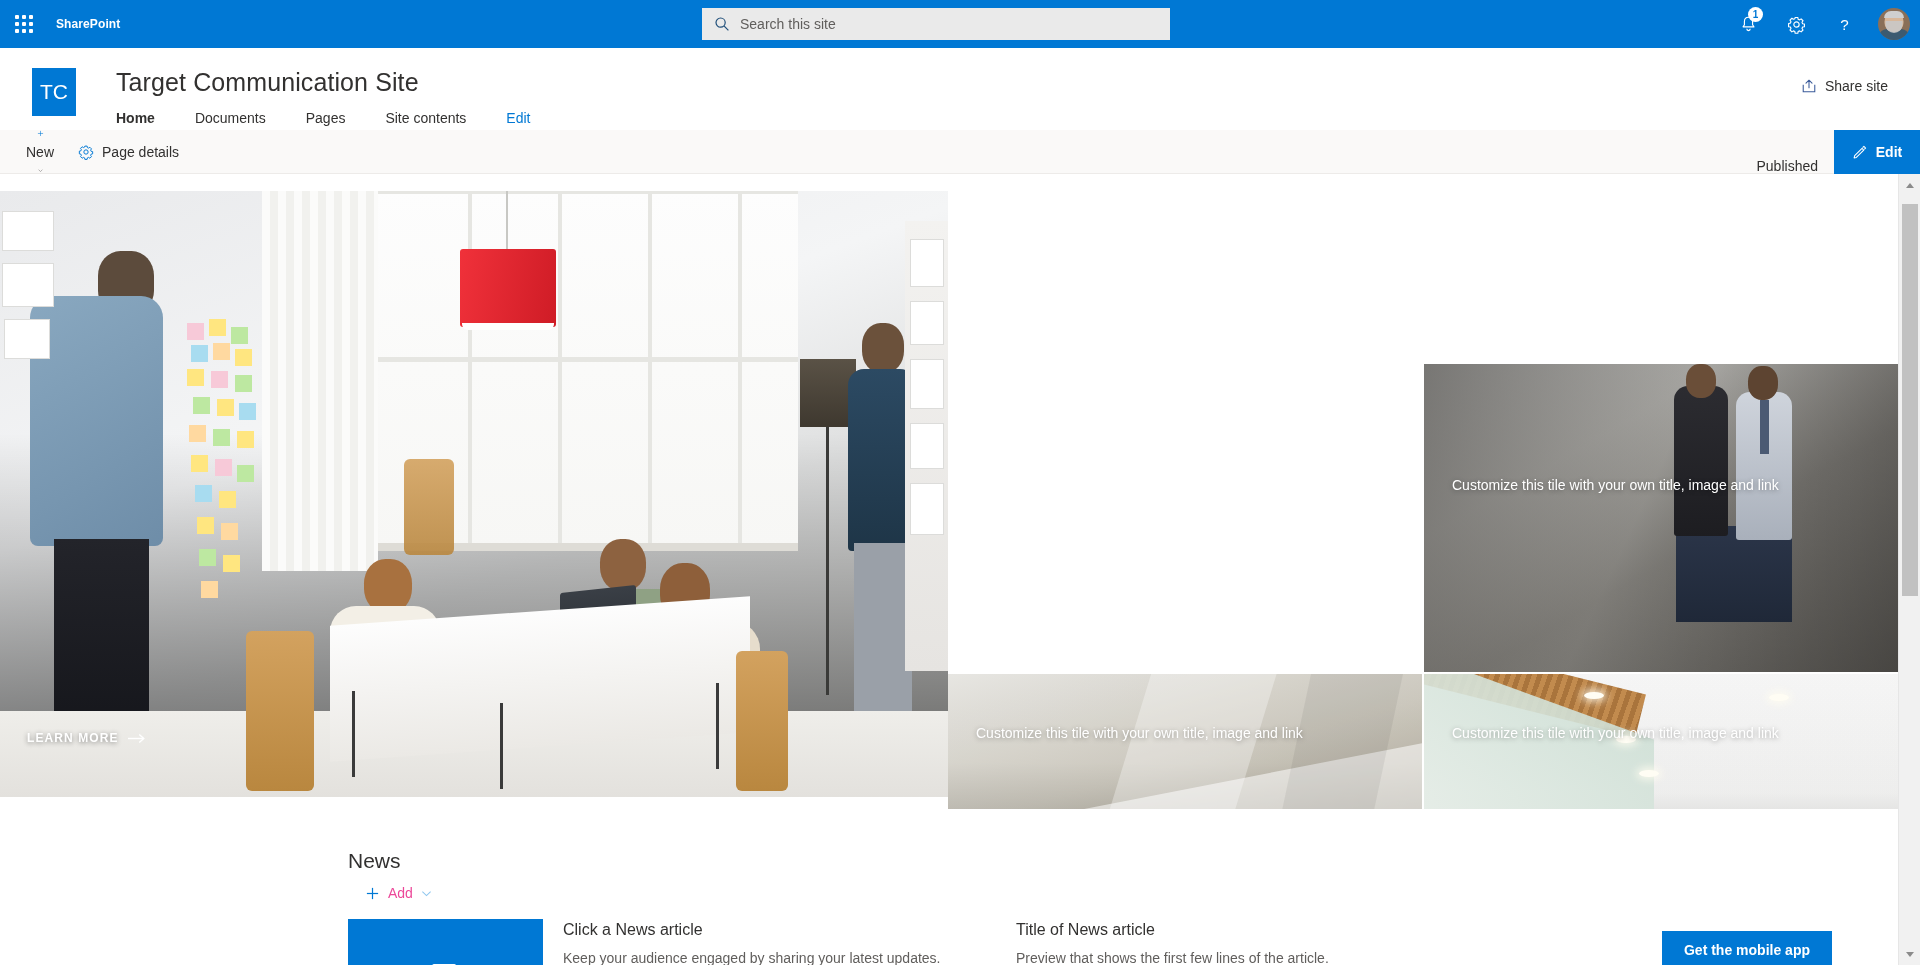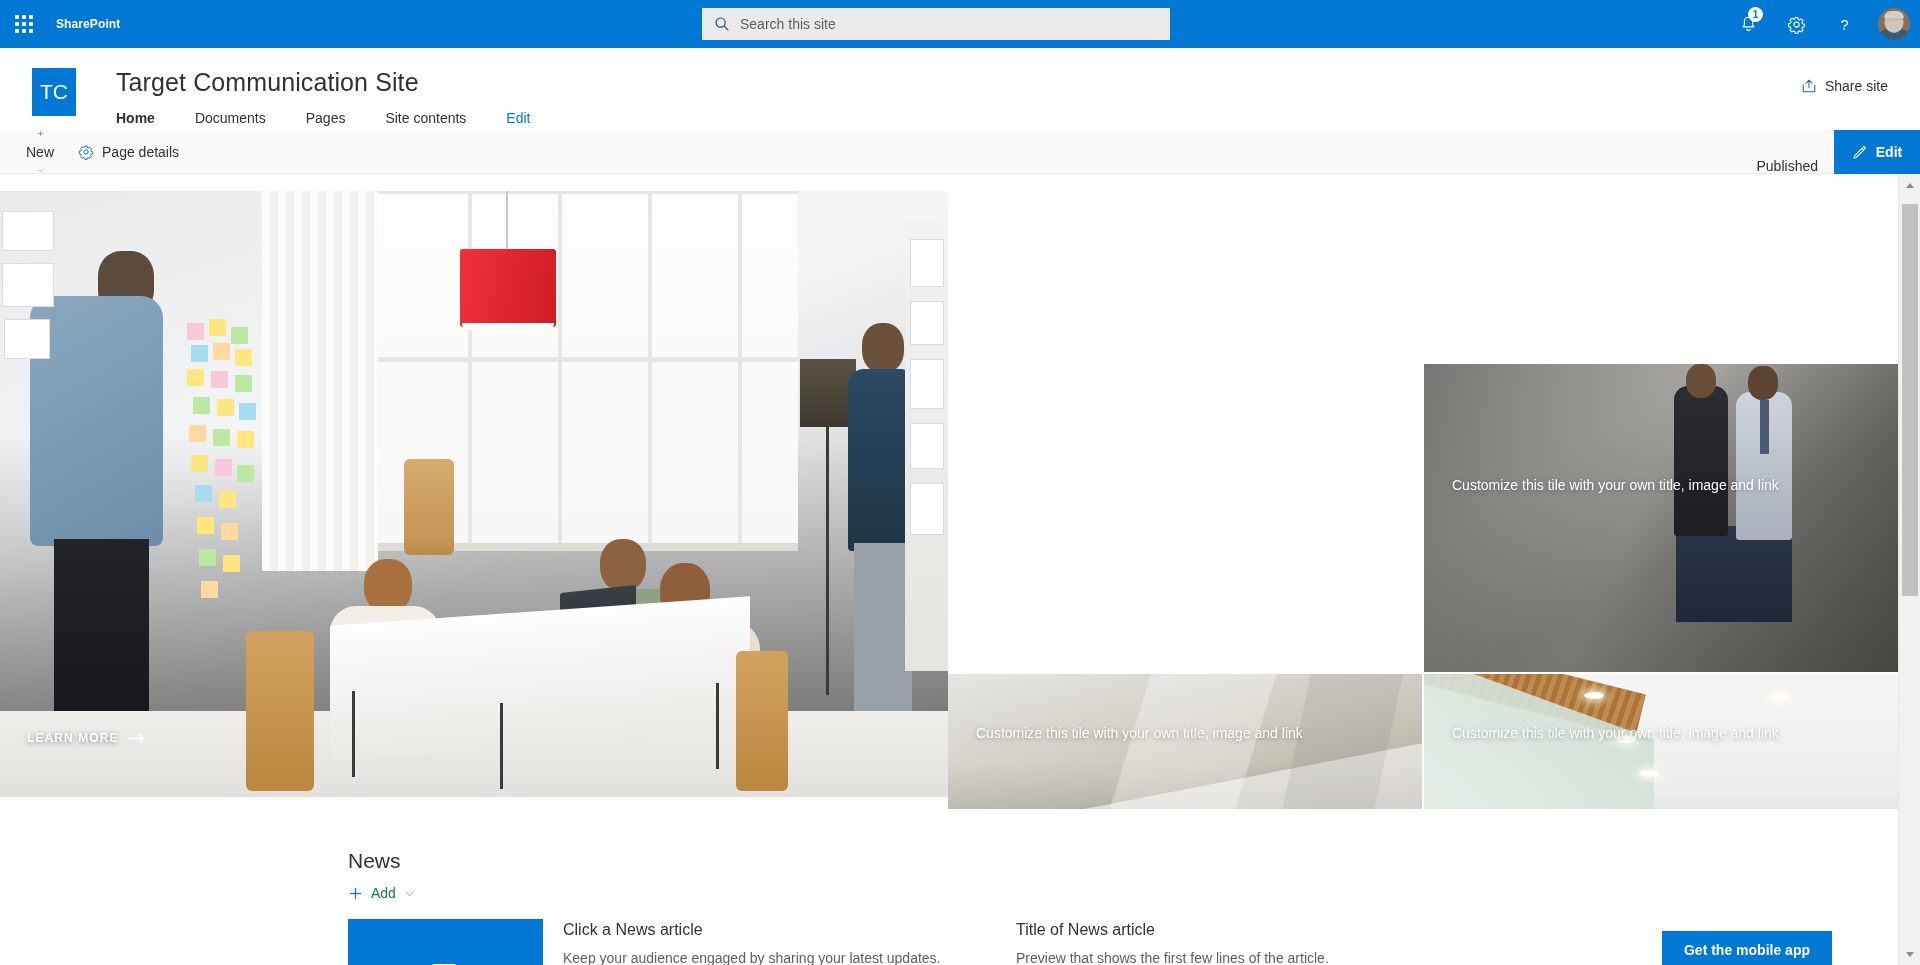--- a/index.html
+++ b/index.html
@@ -301,23 +301,23 @@
     position: absolute; top: 797px; left: 0;
     width: 1898px; height: 168px;
     background: #fff;
     margin-top: 12px;
   }
   .news-title {
     position: absolute; left: 348px; top: 40px;
     font-size: 21px; color: #323130; font-weight: 400;
   }
   .news-add {
-    position: absolute; left: 348px; top: 76px;
+    position: absolute; left: 365px; top: 76px;
     display: flex; align-items: center; gap: 8px;
-    font-size: 14px; color: #15803d; cursor: pointer;
+    font-size: 14px; color: #ec4899; cursor: pointer;
   }
   .news-items {
     position: absolute; left: 348px; top: 110px;
     display: flex; gap: 0;
   }
   .news-card { display: flex; gap: 20px; width: 608px; }
   .news-thumb {
     width: 195px; height: 110px; background: #0078d4;
     display: flex; align-items: center; justify-content: center;
     flex: 0 0 195px;

